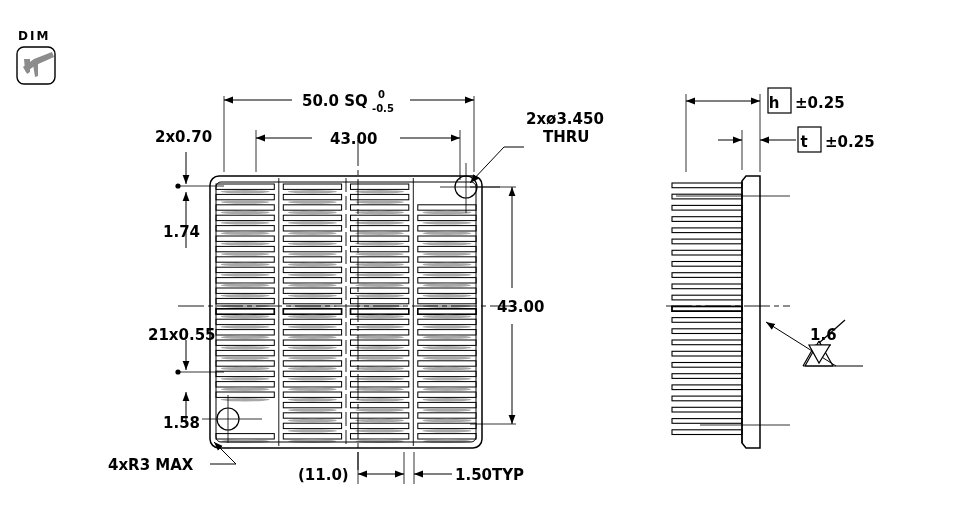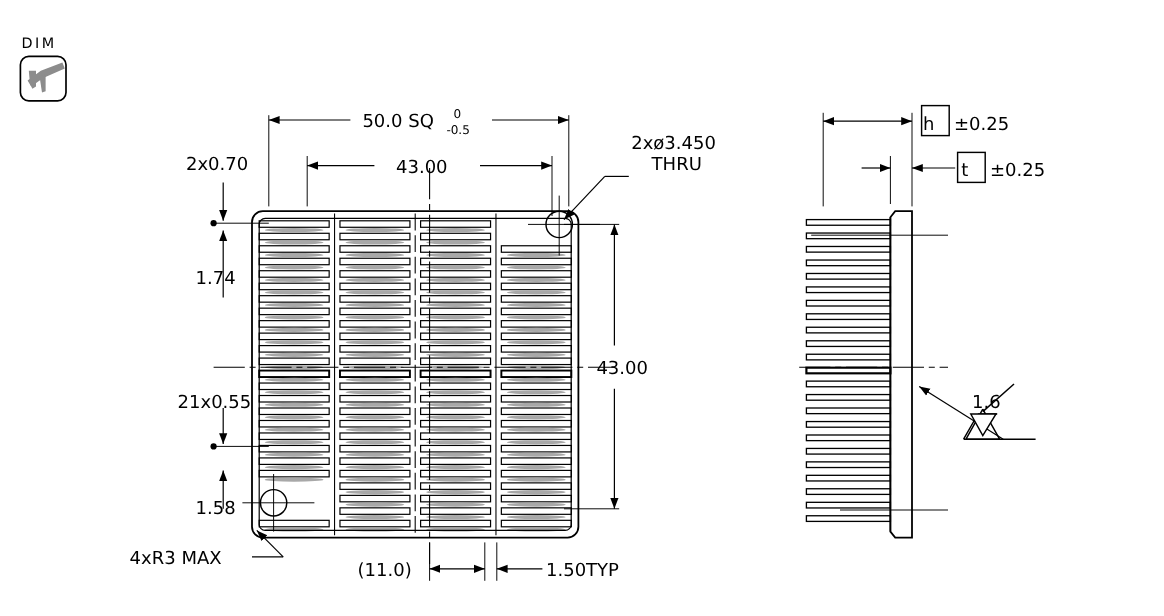--- a/index.html
+++ b/index.html
@@ -1,18 +1,18 @@
 <!DOCTYPE html>
 <html><head>
 <meta charset="utf-8">
 <style>
   html,body{margin:0;padding:0;background:#ffffff;}
   body{width:970px;height:513px;overflow:hidden;
        font-family:"DejaVu Sans",sans-serif;color:#000;}
-  #stage{position:relative;width:864px;height:513px;}
+  #stage{position:relative;width:864px;height:513px;font-weight:bold;}
   svg{display:block;}
   .dimtext{font-family:"DejaVu Sans",sans-serif;font-size:15px;fill:#000;}
   .dimtext-sm{font-family:"DejaVu Sans",sans-serif;font-size:10px;fill:#000;}
   .iconlbl{font-family:"DejaVu Sans",sans-serif;font-size:12px;fill:#000;letter-spacing:2px;}
 </style>
 </head>
 <body>
 
 <div id="stage">
 

